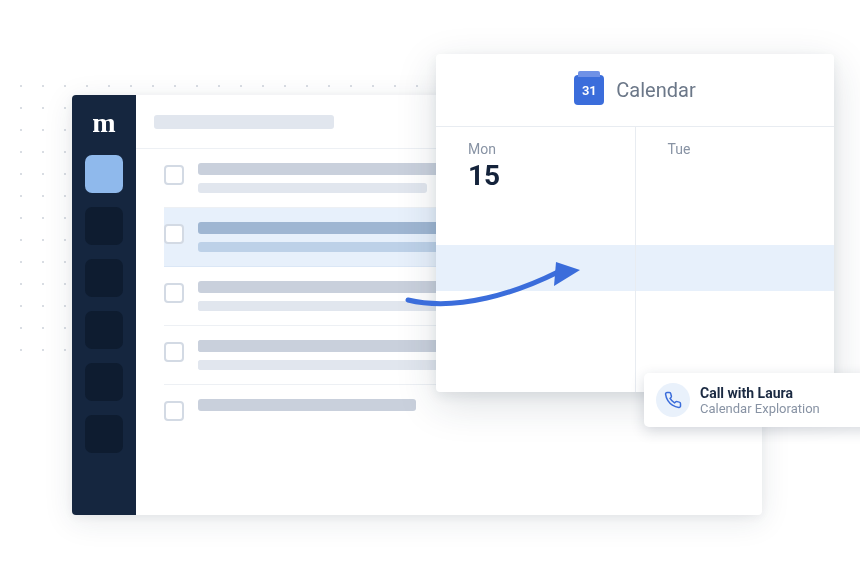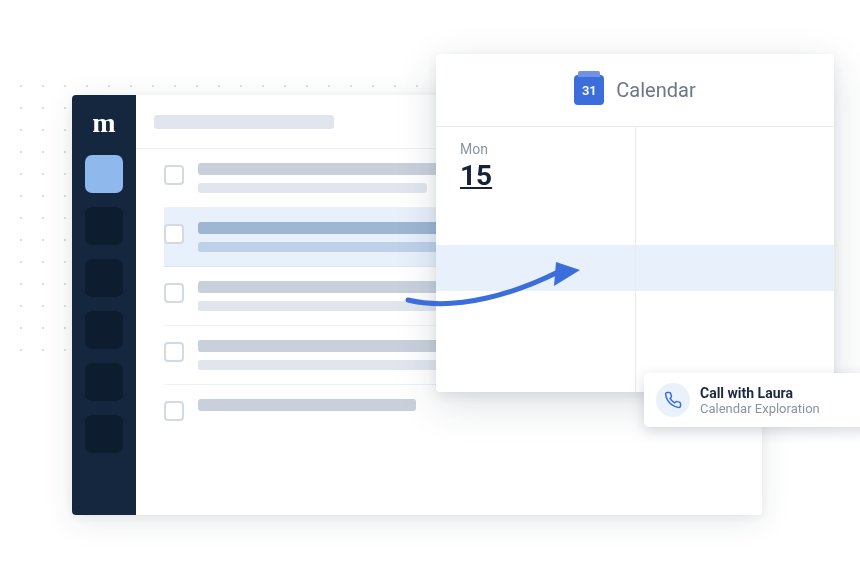--- a/index.html
+++ b/index.html
@@ -77,24 +77,24 @@
     width:30px;height:30px;background:#3b6ddb;border-radius:4px;
     position:relative;display:flex;align-items:center;justify-content:center;
     color:#fff;font-size:13px;font-weight:600;
   }
   .cal-icon::before{
     content:"";position:absolute;top:-4px;left:4px;right:4px;height:6px;
     background:#6f91e6;border-radius:2px 2px 0 0;
   }
   .cal-title{font-size:20px;color:#6b7788;font-weight:400;}
   .cal-grid{flex:1;display:flex;border-top:1px solid #e8ecf1;}
-  .day{flex:1;border-right:1px solid #e8ecf1;padding:14px 24px;position:relative;}
+  .day{flex:1;border-right:1px solid #e8ecf1;padding:14px 32px;position:relative;}
   .day:last-child{border-right:none;}
   .dow{color:#8893a4;font-size:14px;margin-bottom:2px;}
-  .dnum{color:#14233b;font-size:28px;font-weight:700;text-decoration:underline;}
+  .dnum{color:#14233b;font-size:28px;font-weight:700;}
   .drop-zone{
     position:absolute;left:0;right:0;top:118px;height:46px;background:#e7f0fb;
   }
   .event-card{
     position:absolute;left:208px;top:246px;width:230px;
     background:#fff;border-radius:5px;
     box-shadow:0 4px 14px rgba(30,45,70,.18);
     display:flex;align-items:center;gap:10px;
     padding:10px 12px;z-index:5;
   }
@@ -205,16 +205,17 @@
               <path d="M22 16.9v3a2 2 0 0 1-2.2 2 19.8 19.8 0 0 1-8.6-3.1 19.5 19.5 0 0 1-6-6A19.8 19.8 0 0 1 2.1 4.2 2 2 0 0 1 4.1 2h3a2 2 0 0 1 2 1.7c.12.96.35 1.9.68 2.8a2 2 0 0 1-.45 2.1L8.1 9.9a16 16 0 0 0 6 6l1.3-1.3a2 2 0 0 1 2.1-.45c.9.33 1.84.56 2.8.68A2 2 0 0 1 22 16.9z"></path>
             </svg>
         </div>
         <div class="ev-txt">
           <div class="t">Call with Laura</div>
           <div class="s">Calendar Exploration</div>
         </div>
       </div>
     </div>
     <div class="day">
+      <div class="dow">Tue</div>
       <div class="drop-zone"></div>
     </div>
   </div>
 </div>
 
 </body></html>

